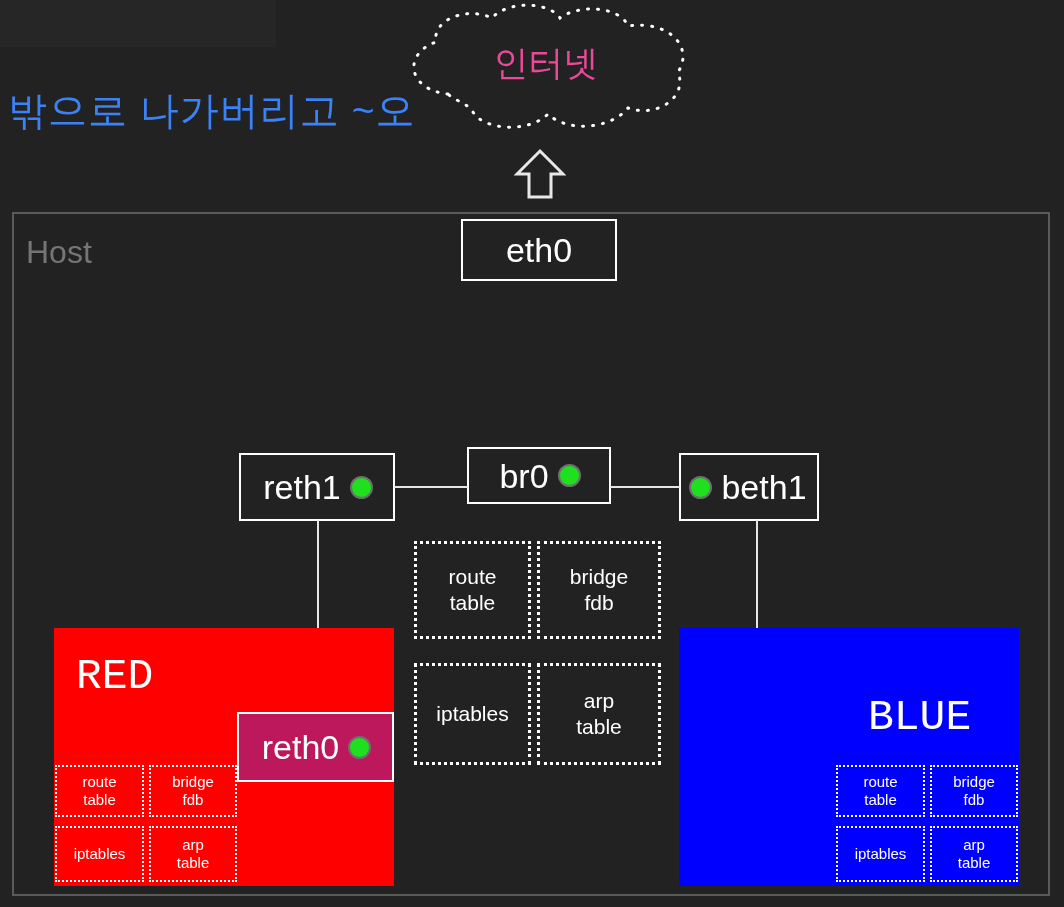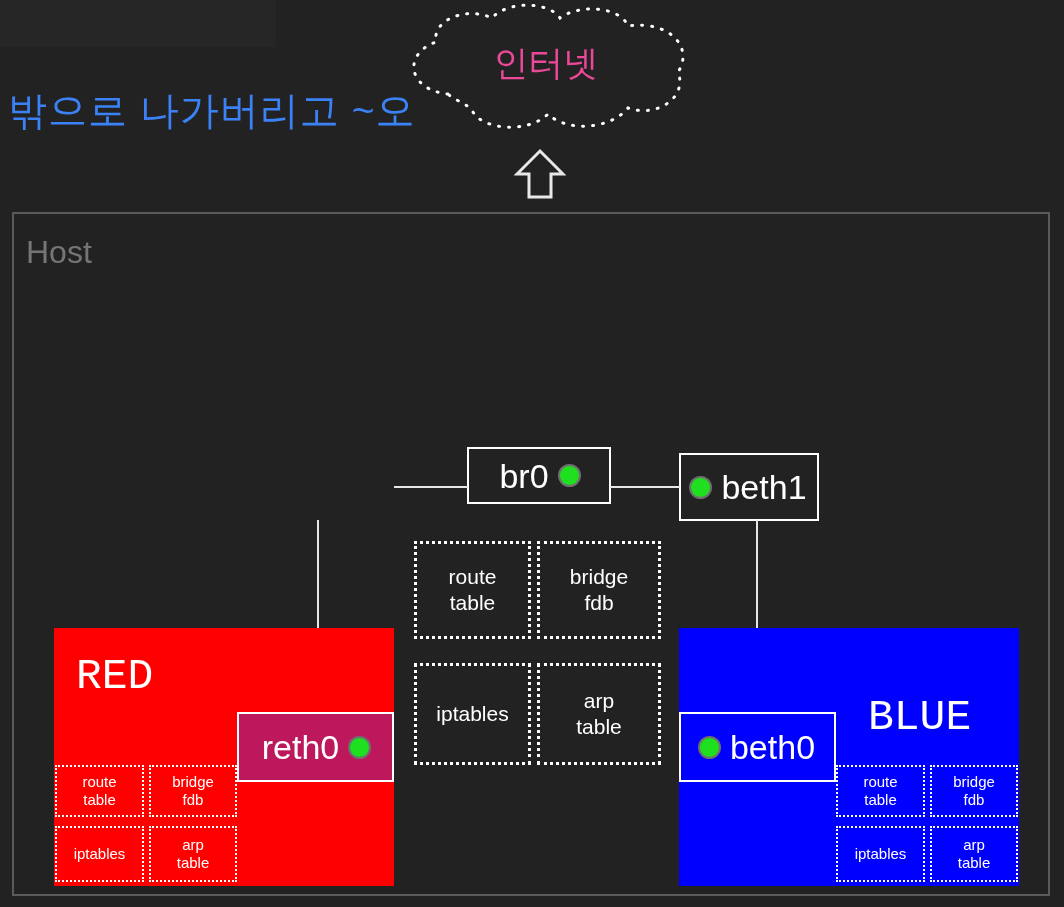--- a/index.html
+++ b/index.html
@@ -166,21 +166,28 @@
   </svg>
   <div class="cloud-label">인터넷</div>
 
   <svg class="up-arrow" viewBox="0 0 52 52" xmlns="http://www.w3.org/2000/svg">
     <path d="M 26 3 L 49 26 L 37 26 L 37 49 L 15 49 L 15 26 L 3 26 Z" fill="none" stroke="#e8e8e8" stroke-width="3" stroke-linejoin="miter"></path>
   </svg>
 
   <div class="host-box"></div>
   <div class="host-label">Host</div>
 
-
+  <div class="ifbox" style="left:461px; top:219px; width:156px; height:62px;">
+    <span>eth0</span>
+  </div>
+
+  <div class="ifbox" style="left:239px; top:453px; width:156px; height:68px;">
+    <span>reth1</span>
+    <span class="dot"></span>
+  </div>
 
   <div class="ifbox" style="left:467px; top:447px; width:144px; height:57px;">
     <span>br0</span>
     <span class="dot"></span>
   </div>
 
   <div class="ifbox" style="left:679px; top:453px; width:140px; height:68px;">
     <span class="dot"></span>
     <span>beth1</span>
   </div>
@@ -233,24 +240,20 @@
   </div>
   <div class="tbl-sm" style="left:149px; top:826px; width:88px; height:56px;">
     <span>
       <span>arp</span><br><span>table</span>
     </span>
   </div>
 
   <div class="ns" style="left:679px; top:628px; width:340px; height:258px; background:#0000ff;"></div>
   <div class="ns-label" style="left:868px; top:652px;margin-top:41px;">BLUE</div>
 
-  <div class="ifbox" style="left:679px; top:712px; width:157px; height:70px; background:#0000ff;">
-    <span class="dot"></span>
-    <span>beth0</span>
-  </div>
 
   <div class="tbl-sm" style="left:836px; top:765px; width:89px; height:52px;">
     <span>
       <span>route</span><br><span>table</span>
     </span>
   </div>
   <div class="tbl-sm" style="left:930px; top:765px; width:88px; height:52px;">
     <span>
       <span>bridge</span><br><span>fdb</span>
     </span>

